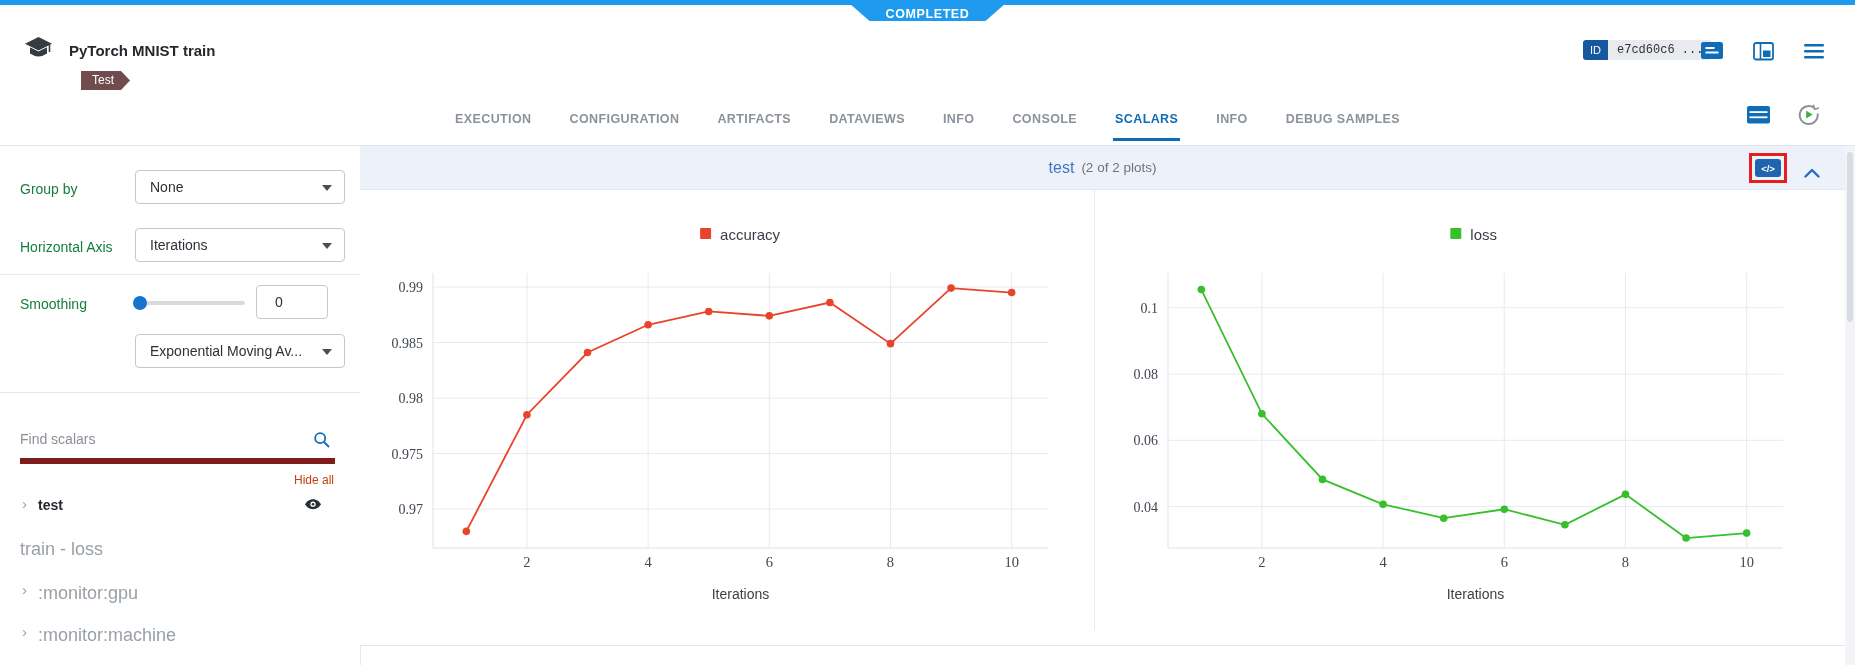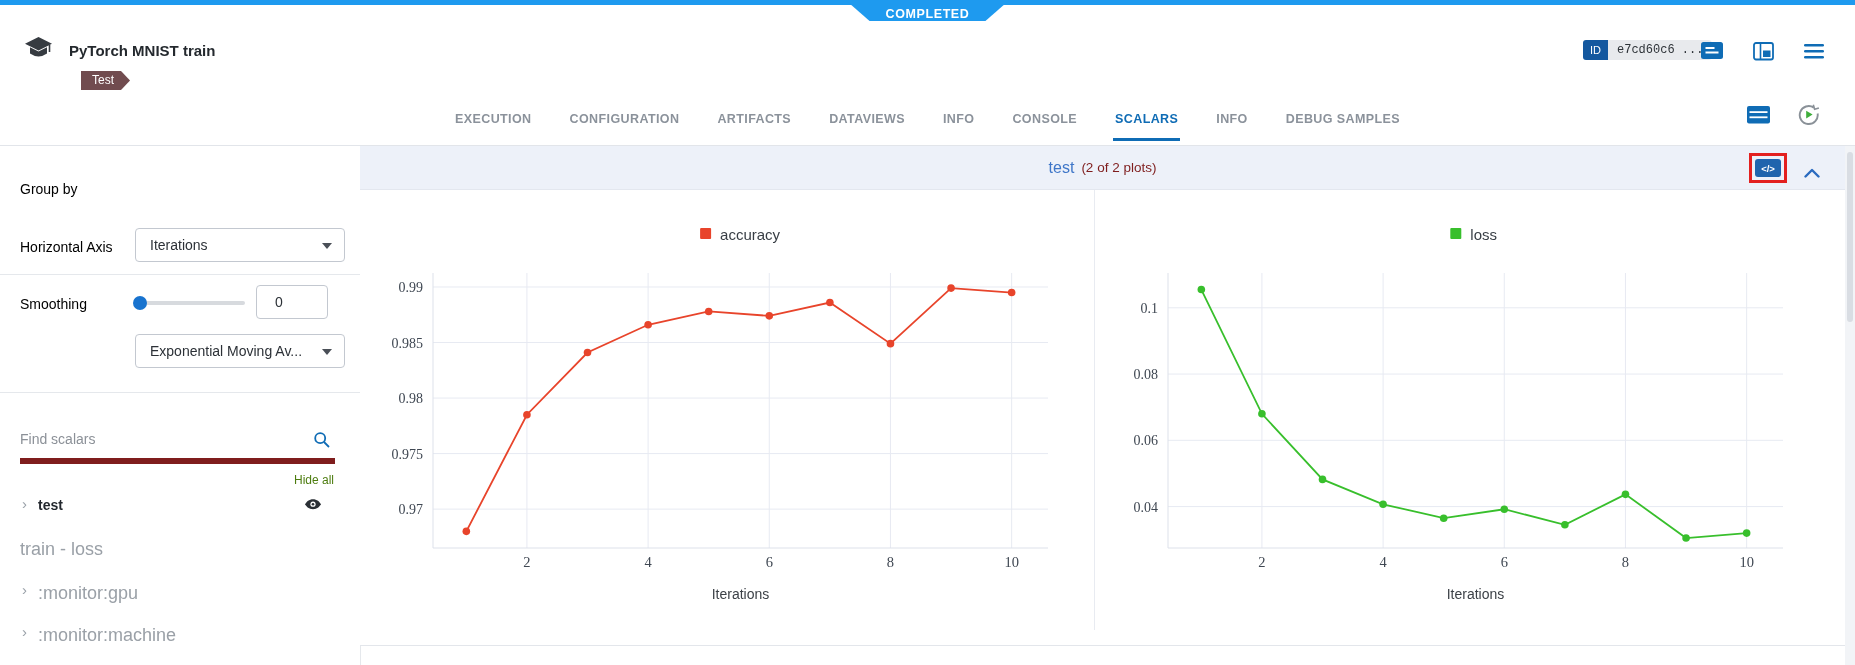--- a/index.html
+++ b/index.html
@@ -22,48 +22,48 @@
     padding:0 9px;border-radius:0 4px 4px 0;font-family:"Liberation Mono","DejaVu Sans Mono",monospace;}
   .hdr-ic{position:absolute;top:42px;}
   
   .tabs{position:absolute;left:0;right:0;top:96px;height:45px;display:flex;justify-content:center;gap:34px;}
   .tab{font-size:12.5px;font-weight:700;color:#8b929b;letter-spacing:.4px;padding:16px 2px 0;height:26px;cursor:pointer;}
   .tab.active{color:#0f6cb5;border-bottom:3px solid #0f6cb5;}
   .tabbar-ic{position:absolute;top:106px;}
   .header-divider{position:absolute;left:0;top:145px;width:1855px;height:1px;background:#e2e5ea;}
   
   .sidebar{position:absolute;left:0;top:146px;width:360px;height:519px;background:#fff;border-right:1px solid #e5e8ec;}
-  .sb-label{position:absolute;left:20px;font-size:14px;color:#000000;}
+  .sb-label{position:absolute;left:20px;font-size:14px;color:#15803d;}
   .sb-select{position:absolute;left:135px;width:210px;height:34px;border:1px solid #c3c8d0;border-radius:4px;
     display:flex;align-items:center;padding-left:14px;font-size:14px;color:#2c3137;cursor:pointer;box-sizing:border-box;background:#fff;}
   .caret{position:absolute;right:12px;top:14px;width:0;height:0;border-left:5px solid transparent;
     border-right:5px solid transparent;border-top:6px solid #4a4f57;}
   .sb-divider{position:absolute;left:0;width:360px;height:1px;background:#e5e8ec;}
   .slider-track{position:absolute;left:135px;top:155px;width:110px;height:4px;border-radius:2px;background:#d7dade;cursor:pointer;}
   .slider-thumb{position:absolute;left:-2px;top:-5px;width:14px;height:14px;border-radius:50%;background:#1873cf;}
   .sb-num-input{position:absolute;left:256px;top:139px;width:72px;height:34px;border:1px solid #c3c8d0;border-radius:4px;
     font-size:14px;color:#2c3137;padding-left:18px;box-sizing:border-box;font-family:"Liberation Sans",sans-serif;}
   .search-wrap{position:absolute;left:20px;top:279px;width:315px;height:33px;border-bottom:6px solid #7f1d1d;}
   .search-input{border:none;outline:none;width:280px;font-size:14px;color:#3a4047;background:transparent;
     font-family:"Liberation Sans",sans-serif;padding:6px 0 0 0;}
   .search-input::placeholder{color:#8b9097;}
   .search-ic{position:absolute;right:4px;top:6px;cursor:pointer;}
-  .hide-all{position:absolute;right:26px;top:327px;font-size:12px;color:#4d7c0f;cursor:pointer;}
+  .hide-all{position:absolute;right:26px;top:327px;font-size:12px;color:#c2410c;cursor:pointer;}
   .tree-row{position:absolute;left:0;width:360px;height:26px;cursor:pointer;}
   .tree-chev{position:absolute;left:22px;top:1px;font-size:15px;color:#9aa1a9;}
   .tree-label{position:absolute;left:38px;top:3px;font-size:14px;}
   .tree-label.bold{font-weight:700;color:#23282e;}
   .tree-label.gray{color:#9aa0a7;font-size:18px;left:20px;}
   .tree-label.gray.ind{left:38px;}
   .eye-ic{position:absolute;right:38px;top:3px;cursor:pointer;}
   
   .plot-strip{position:absolute;left:360px;top:146px;width:1485px;height:43px;background:#edf1f9;
     border-bottom:1px solid #e3e7ef;display:flex;align-items:center;justify-content:center;gap:7px;}
   .strip-title{font-size:16px;color:#3e76c8;}
-  .strip-count{font-size:13.5px;color:#7f1d1d;}
+  .strip-count{font-size:13.5px;color:#737373;}
   .code-annot{position:absolute;left:1749px;top:153px;border:3px solid #e3201f;padding:3px;background:#edf1f9;cursor:pointer;}
   .code-ic{width:26px;height:18px;background:#1f64ad;border-radius:3px;color:#fff;font-size:9.5px;font-weight:700;
     display:flex;align-items:center;justify-content:center;letter-spacing:0;}
   .collapse-ic{position:absolute;left:1804px;top:164px;cursor:pointer;}
   .charts-area{position:absolute;left:360px;top:190px;width:1485px;height:455px;background:#fff;}
   .chart{position:absolute;top:0;height:440px;}
   .chart1{left:0;width:734px;}
   .chart2{left:734px;width:751px;border-left:1px solid #e8ebf1;}
   .charts-bottom{position:absolute;left:360px;top:645px;width:1485px;height:1px;background:#e3e6eb;}
   .scrollbar{position:absolute;left:1845px;top:146px;width:10px;height:519px;background:#f2f4f7;}
@@ -135,20 +135,24 @@
   <svg width="22" height="22" viewBox="0 0 22 22">
     <path d="M15.8 3.6 A9 9 0 1 0 19.6 9.5" fill="none" stroke="#8a9198" stroke-width="1.9"></path>
     <path d="M15.3 0.8 L16.6 5.2 L20.9 3.9" fill="none" stroke="#8a9198" stroke-width="1.6"></path>
     <path d="M8.2 6.8 L14.6 10.6 L8.2 14.4 Z" fill="#3fae3c"></path>
   </svg>
 </span>
 <div class="header-divider"></div>
 
 <div class="sidebar">
   <div class="sb-label" style="top:35px;">Group by</div>
+  <div class="sb-select" style="top:24px;">
+    <span>None</span>
+    <span class="caret"></span>
+  </div>
 
   <div class="sb-label" style="top:93px;">Horizontal Axis</div>
   <div class="sb-select" style="top:82px;">
     <span>Iterations</span>
     <span class="caret"></span>
   </div>
 
   <div class="sb-divider" style="top:128px;"></div>
 
   <div class="sb-label" style="top:150px;">Smoothing</div>

